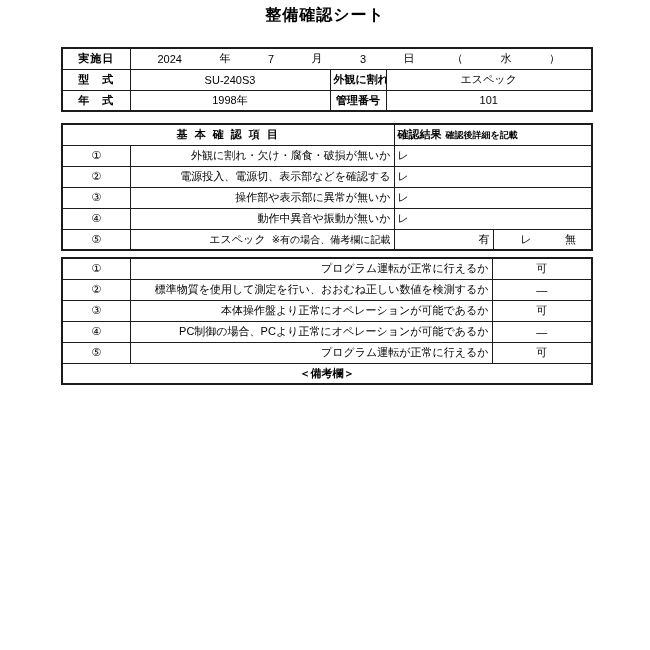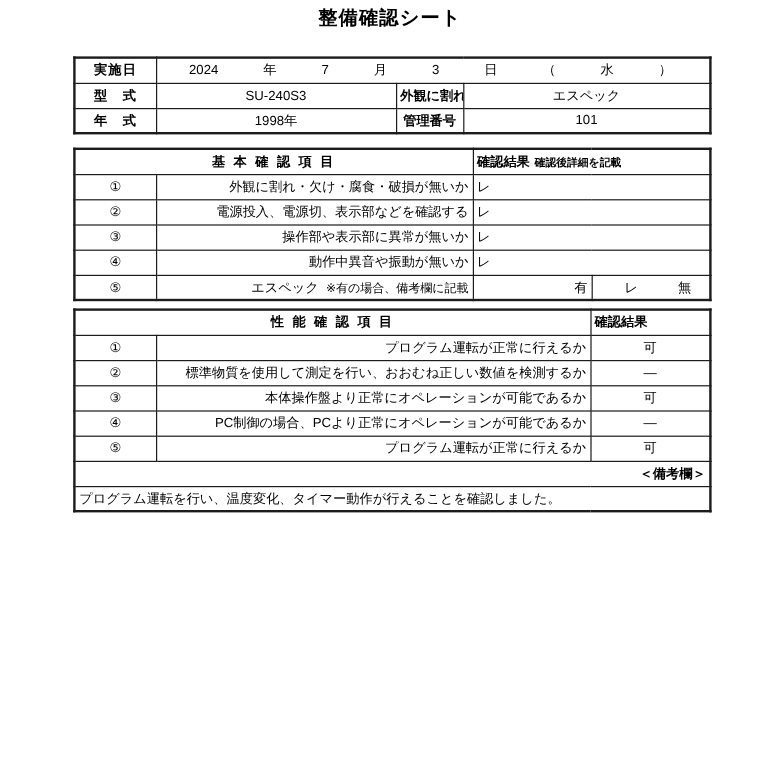--- a/index.html
+++ b/index.html
@@ -40,21 +40,21 @@
   td.hdr-result { text-align:left; font-weight:bold; font-size:12px; letter-spacing:0; }
   .hdr-note { font-weight:bold; font-size:9px; letter-spacing:0; margin-left:4px; }
   td.num { text-align:center; font-size:12px; }
   td.item { text-align:right; padding-left:5px; }
   .item-note { font-size:10px; margin-left:6px; }
   td.check { text-align:left; padding-left:20px; }
   td.res { text-align:center; }
   td.yu { text-align:right; padding-right:28px; }
   .munashi-flex { display:flex; justify-content:space-between; padding:0 12px 0 24px; }
   td.remarks-hdr {
-    text-align:right; font-weight:bold; font-size:12px; padding-left:2px; height:20px;
+    text-align:center; font-weight:bold; font-size:12px; padding-left:2px; height:20px;
   }
   td.remarks-body {
     height:170px; vertical-align:top; padding:72px 4px 0 2px;
     white-space:normal; font-size:11.5px;
   }
 </style>
 </head>
 <body>
 
 <div class="page">
@@ -151,24 +151,20 @@
   </table>
 
   <table class="tbl t-perf">
     <colgroup>
       <col style="width:68px">
         <col style="width:362px">
         <col style="width:100px">
     </colgroup>
     <tbody>
       <tr>
-        <td class="hdr" colspan="2">性 能 確 認 項 目</td>
-        <td class="hdr-result">確認結果</td>
-      </tr>
-      <tr>
         <td class="num">①</td>
         <td class="item">プログラム運転が正常に行えるか</td>
         <td class="res">可</td>
       </tr>
       <tr>
         <td class="num">②</td>
         <td class="item">標準物質を使用して測定を行い、おおむね正しい数値を検測するか</td>
         <td class="res">―</td>
       </tr>
       <tr>
@@ -182,19 +178,16 @@
         <td class="res">―</td>
       </tr>
       <tr>
         <td class="num">⑤</td>
         <td class="item">プログラム運転が正常に行えるか</td>
         <td class="res">可</td>
       </tr>
       <tr>
         <td class="remarks-hdr" colspan="3">＜備考欄＞</td>
       </tr>
-      <tr>
-        <td class="remarks-body" colspan="3">プログラム運転を行い、温度変化、タイマー動作が行えることを確認しました。</td>
-      </tr>
     </tbody>
   </table>
 
 </div>
 
 </body></html>

